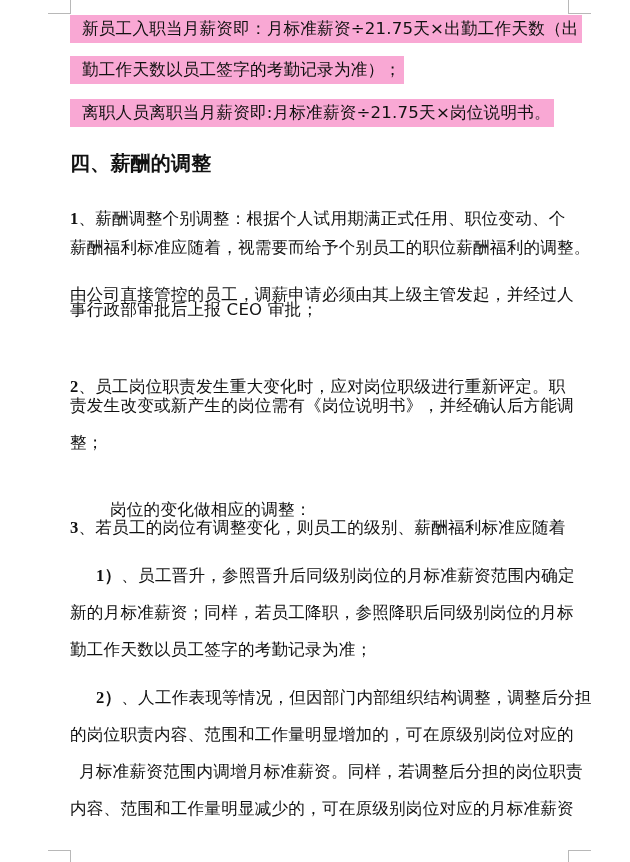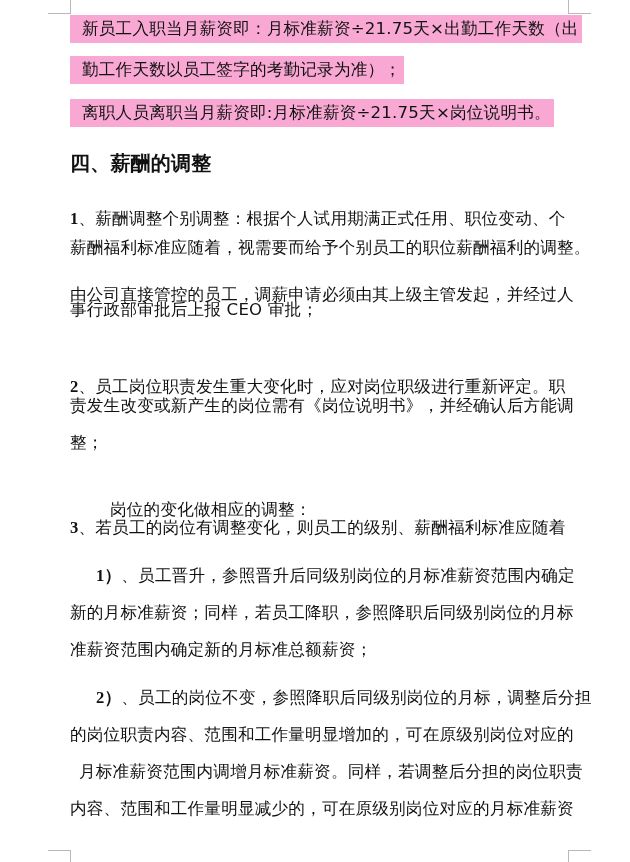--- a/index.html
+++ b/index.html
@@ -62,22 +62,22 @@
 
   <div class="line" style="top:480px;margin-top:38px;">
     <span class="num">3</span><span>、若员工的岗位有调整变化，则员工的级别、薪酬福利标准应随着</span>
   </div>
   <div class="line" style="top:500px;margin-left:40px;">岗位的变化做相应的调整：</div>
 
   <div class="line indent" style="top:566px;text-align:right;">
     <span class="num">1）</span><span>、员工晋升，参照晋升后同级别岗位的月标准薪资范围内确定</span>
   </div>
   <div class="line" style="top:603px;">新的月标准薪资；同样，若员工降职，参照降职后同级别岗位的月标</div>
-  <div class="line" style="top:640px;">准薪资范围内确定新的月标准总额薪资；</div>
+  <div class="line" style="top:640px;">勤工作天数以员工签字的考勤记录为准；</div>
 
   <div class="line indent" style="top:688px;">
-    <span class="num">2）</span><span>、员工的岗位不变，参照降职后同级别岗位的月标，调整后分担</span>
+    <span class="num">2）</span><span>、人工作表现等情况，但因部门内部组织结构调整，调整后分担</span>
   </div>
   <div class="line" style="top:725px;">的岗位职责内容、范围和工作量明显增加的，可在原级别岗位对应的</div>
   <div class="line" style="top:762px;margin-left:9px;">月标准薪资范围内调增月标准薪资。同样，若调整后分担的岗位职责</div>
   <div class="line" style="top:799px;">内容、范围和工作量明显减少的，可在原级别岗位对应的月标准薪资</div>
 
 </div>
 
 </body></html>

